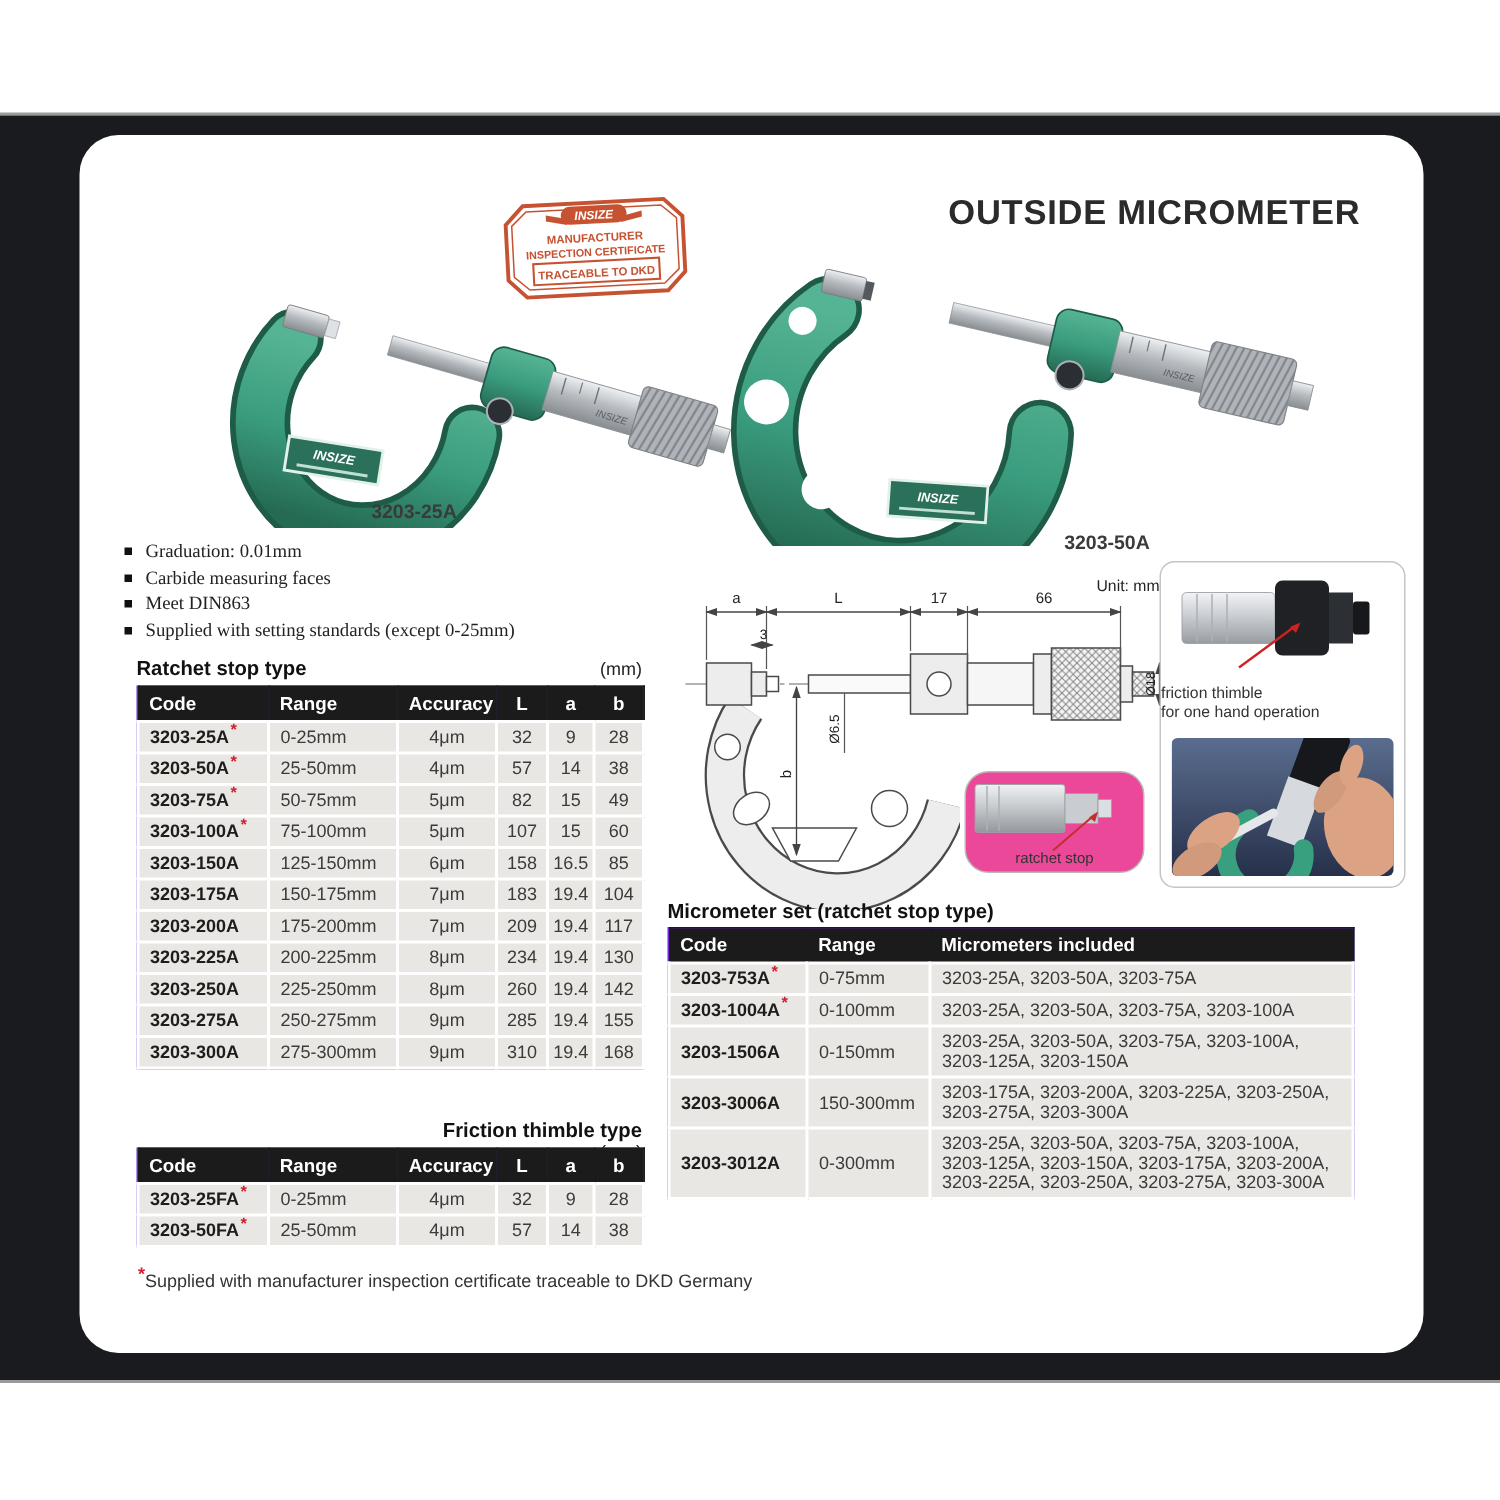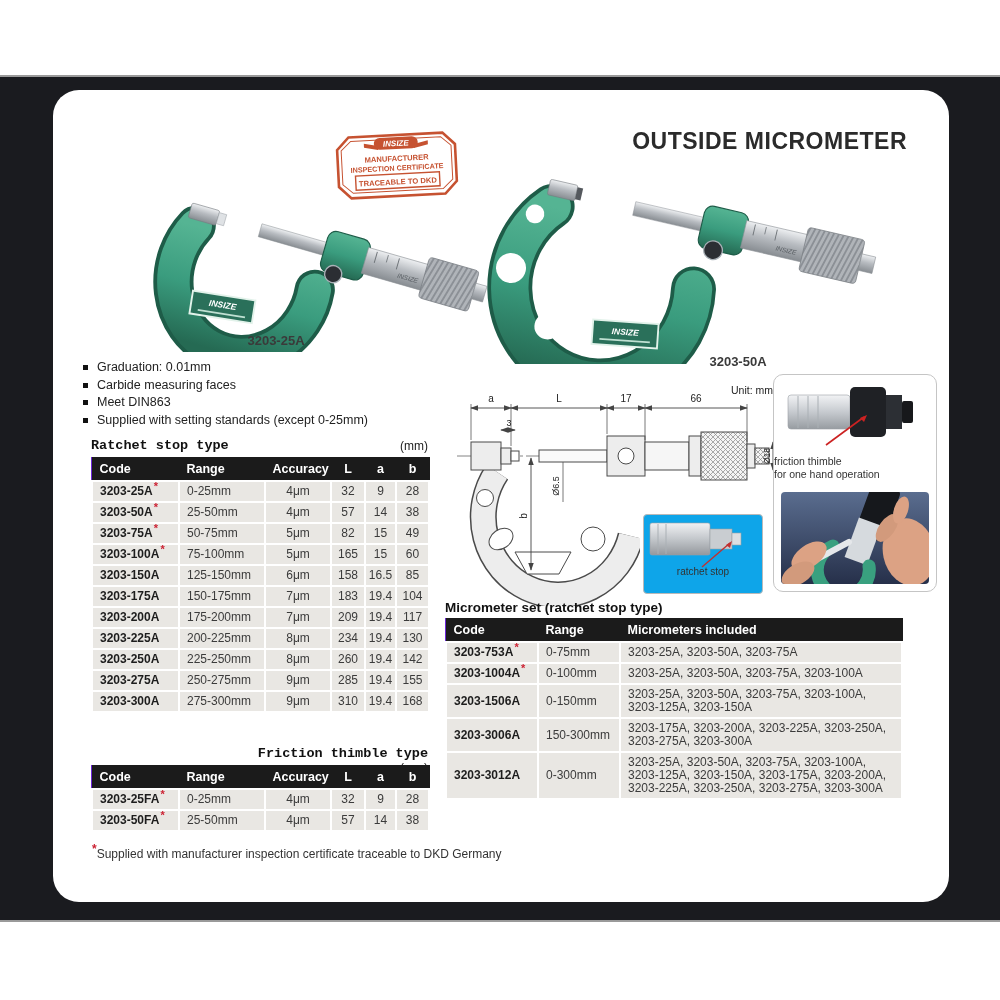--- a/index.html
+++ b/index.html
@@ -15,26 +15,26 @@
   .page-title { position:absolute; top:38px; right:42px; font-size:23px; font-weight:bold; letter-spacing:0.5px; color:#2b2b2b; }
 
   .stamp-wrap { position:absolute; left:282px; top:42px; width:124px; height:68px; transform:rotate(-3deg); }
 
   .mic1 { position:absolute; left:40px; top:56px; width:402px; height:206px; }
   .mic2 { position:absolute; left:382px; top:44px; width:468px; height:230px; }
   .prod-label { position:absolute; width:170px; text-align:center; font-size:13px; font-weight:bold; color:#3a3a3a; }
   .prod-label.p1 { left:138px; top:243px; }
   .prod-label.p2 { left:600px; top:264px; }
 
-  .features { position:absolute; left:30px; top:269px; list-style:none; }
+  .features { position:absolute; left:30px; top:269px; list-style:none;font-family:Liberation Serif, serif; }
   .features li { font-size:12.5px; color:#222; line-height:17.5px; padding-left:14px; position:relative; }
   .features li .sq { position:absolute; left:0; top:6px; width:5px; height:5px; background:#111; }
 
   .section-head { position:absolute; width:337px; display:flex; justify-content:space-between; align-items:flex-end; }
-  .section-head .t { font-size:13.5px; font-weight:bold; color:#111;font-family:Liberation Mono, monospace; }
+  .section-head .t { font-size:13.5px; font-weight:bold; color:#111; }
   .section-head .unit { font-size:12px; color:#222;margin-left:20px; }
   .head-ratchet { left:38px; top:348px; }
   .head-friction { left:38px; top:656px;flex-direction:column; }
   .head-set { position:absolute; left:392px; top:510px; font-size:13.5px; font-weight:bold; color:#111; }
 
   table.spec { border-collapse:collapse; table-layout:fixed; background:#6d28d9; }
   table.spec th { background:#1b1b1b; color:#fff; font-size:12.5px; font-weight:bold; text-align:left; padding:4px 7px; border:1px solid #1b1b1b; }
   table.spec th.center { text-align:center; padding:4px 2px; }
   table.spec td { background:#e9e7e3; border:2px solid #ffffff; font-size:12px; color:#3b3b3b; padding:3px 7px; line-height:13px; }
   table.spec td.c-code .code { font-weight:bold; color:#1d1d1d; }
@@ -45,21 +45,21 @@
   .tbl-friction { position:absolute; left:38px; top:675px; width:337px; }
   .tbl-friction td { padding-top:6px; padding-bottom:6px; }
   .tbl-set { position:absolute; left:392px; top:528px; width:456px; }
   .tbl-set td { font-size:11.5px; line-height:13.5px; padding:4px 7px; }
 
   .footnote { position:absolute; left:38px; top:757px; font-size:12px; color:#333; }
   .footnote .star { font-size:12px; }
 
   .drawing { position:absolute; left:390px; top:292px; width:334px; height:224px; }
 
-  .inset { position:absolute; left:590px; top:424px; width:120px; height:80px; background:#0ea5e9; border:1px solid #b9b9b9; border-radius:4px; box-shadow:0 0 0 3px #fff; }
+  .inset { position:absolute; left:590px; top:424px; width:120px; height:68px; background:#ec4899; border:1px solid #b9b9b9; border-radius:16px; box-shadow:0 0 0 3px #fff; }
 
   .panel { position:absolute; left:720px; top:284px; width:164px; height:218px; background:#fff; border:1px solid #c5c5c5; border-radius:10px; }
   .panel .cap { text-align:left; font-size:10.5px; color:#333; line-height:13px; }
   .panel .photo { position:absolute; left:7px; right:7px; bottom:7px; height:92px; border-radius:4px; overflow:hidden; }
 
   svg text { font-family:"Liberation Sans", sans-serif; }
 </style>
 </head>
 <body>
 
@@ -224,21 +224,21 @@
           <td class="c-range">50-75mm</td>
           <td class="c-accuracy">5μm</td>
           <td class="c-L">82</td>
           <td class="c-a">15</td>
           <td class="c-b">49</td>
         </tr>
         <tr>
           <td class="c-code"><span class="code">3203-100A</span><span class="star">*</span></td>
           <td class="c-range">75-100mm</td>
           <td class="c-accuracy">5μm</td>
-          <td class="c-L">165</td>
+          <td class="c-L">107</td>
           <td class="c-a">15</td>
           <td class="c-b">60</td>
         </tr>
         <tr>
           <td class="c-code"><span class="code">3203-150A</span></td>
           <td class="c-range">125-150mm</td>
           <td class="c-accuracy">6μm</td>
           <td class="c-L">158</td>
           <td class="c-a">16.5</td>
           <td class="c-b">85</td>

